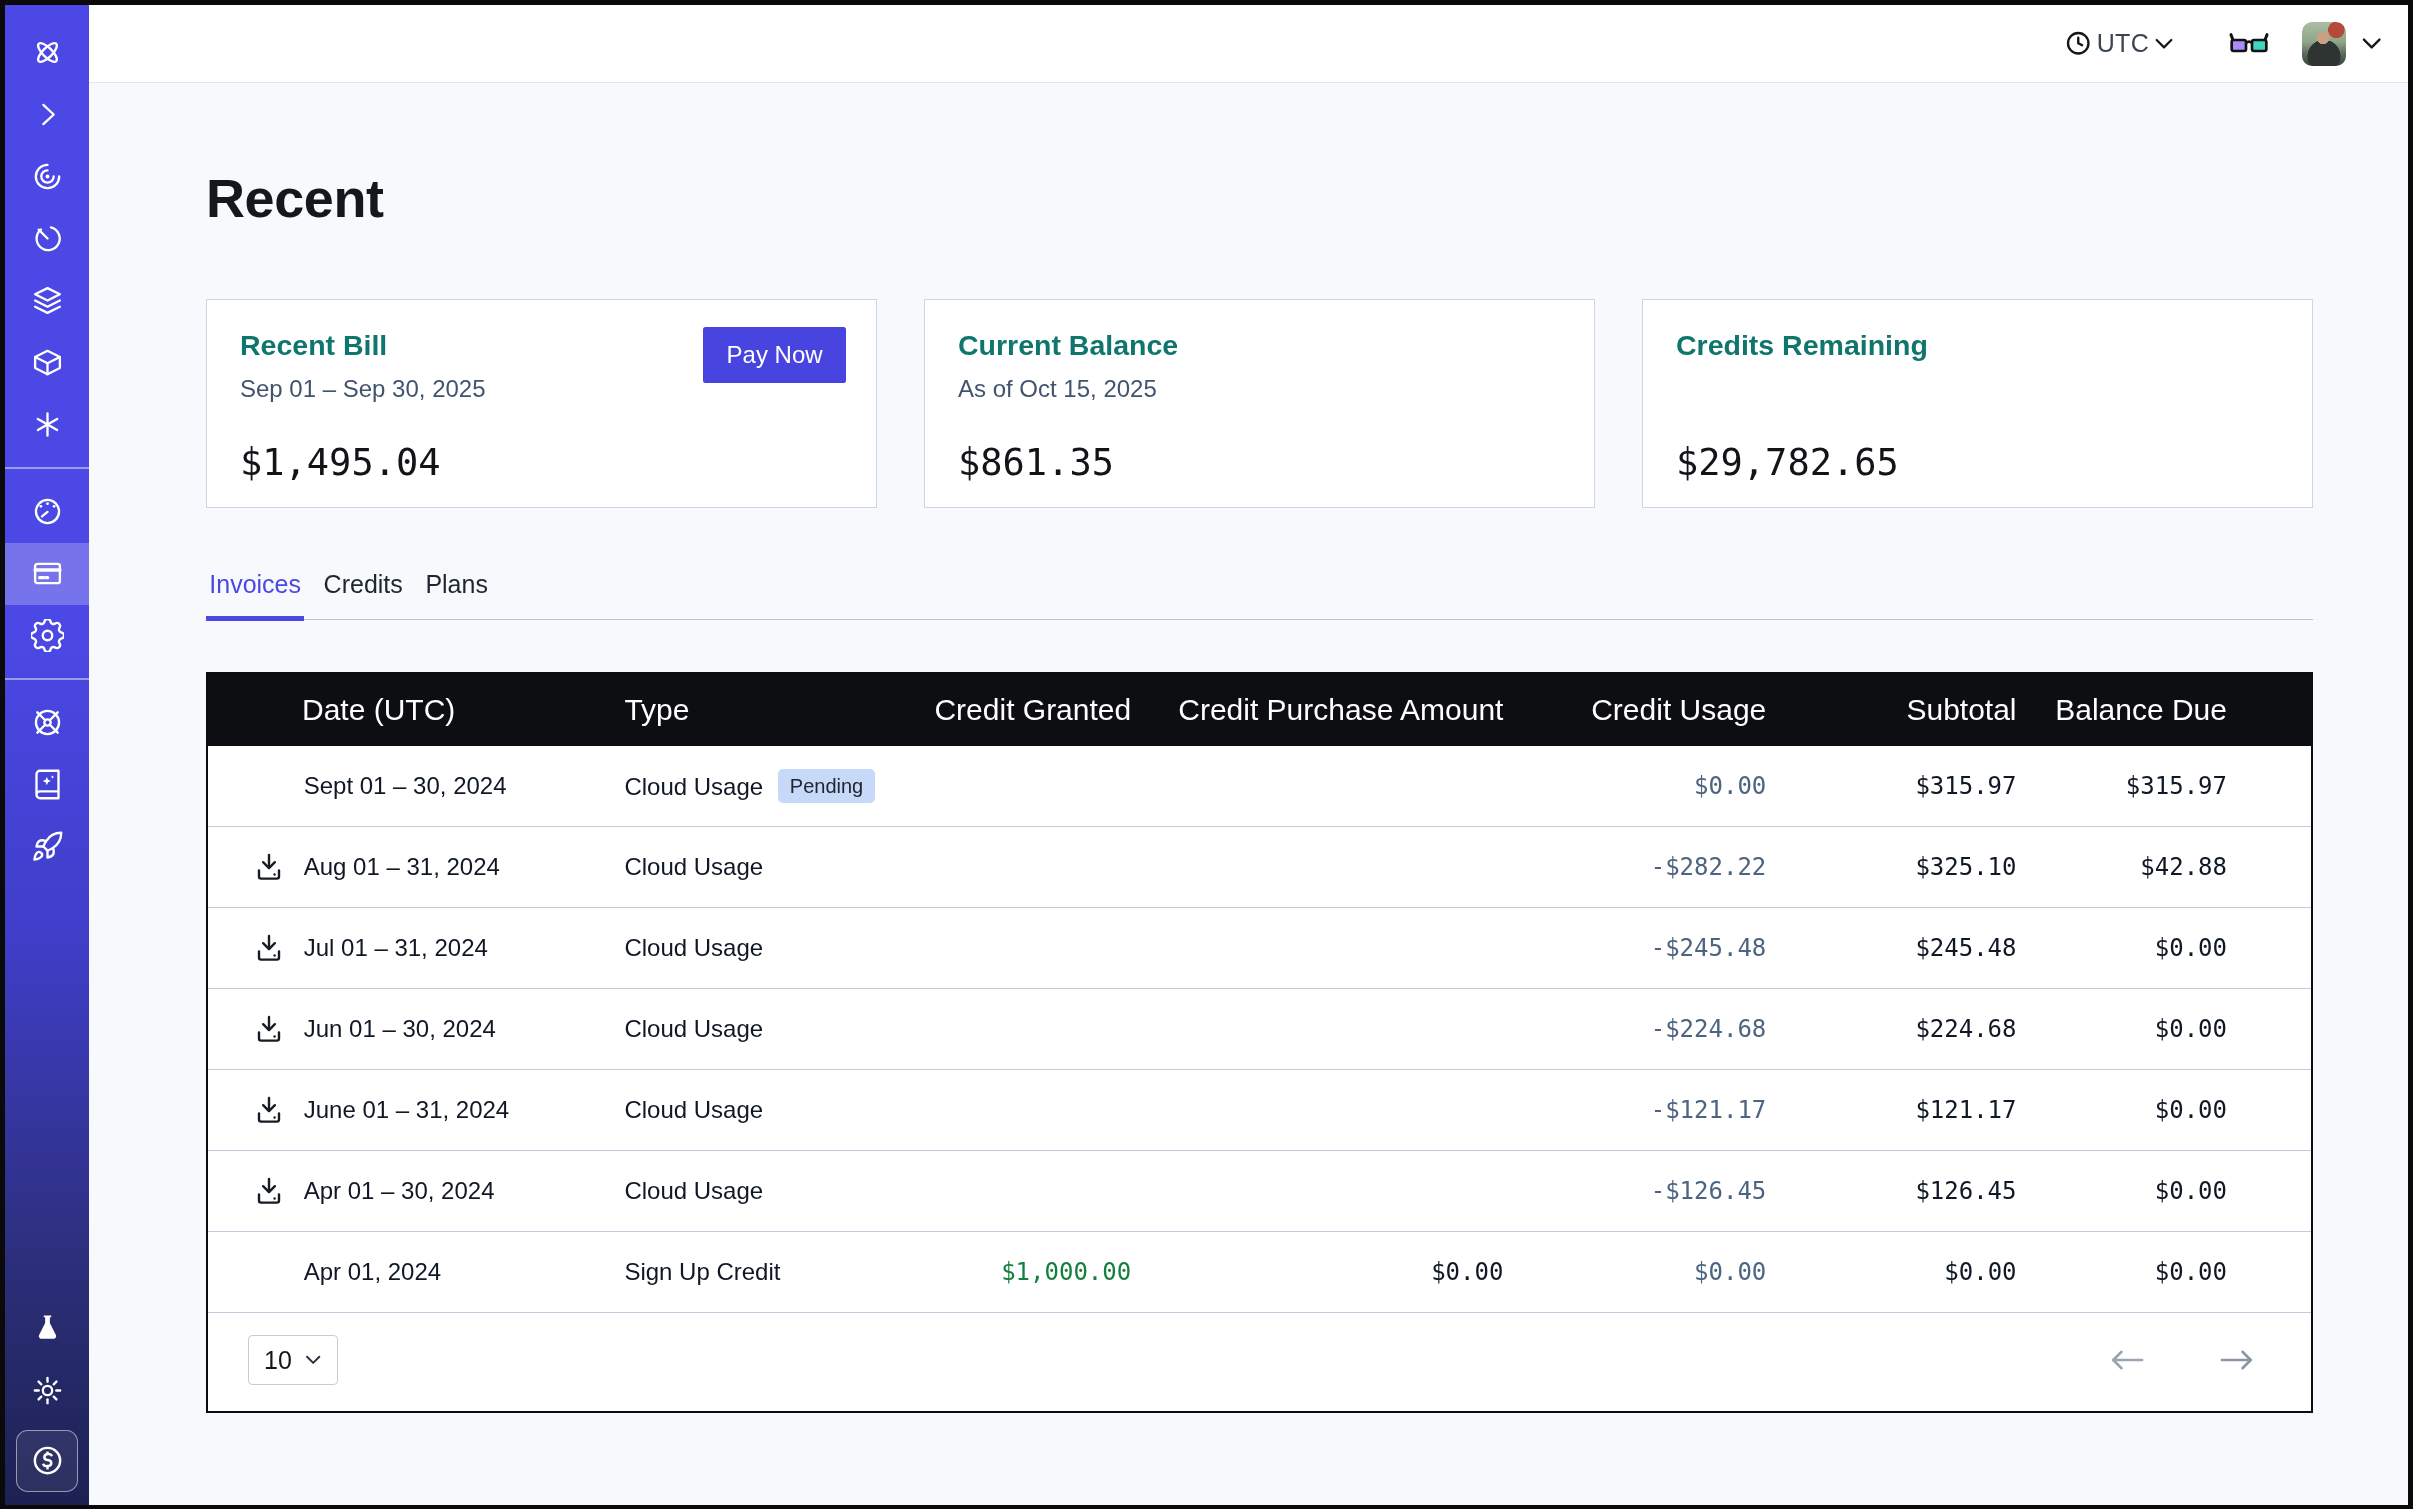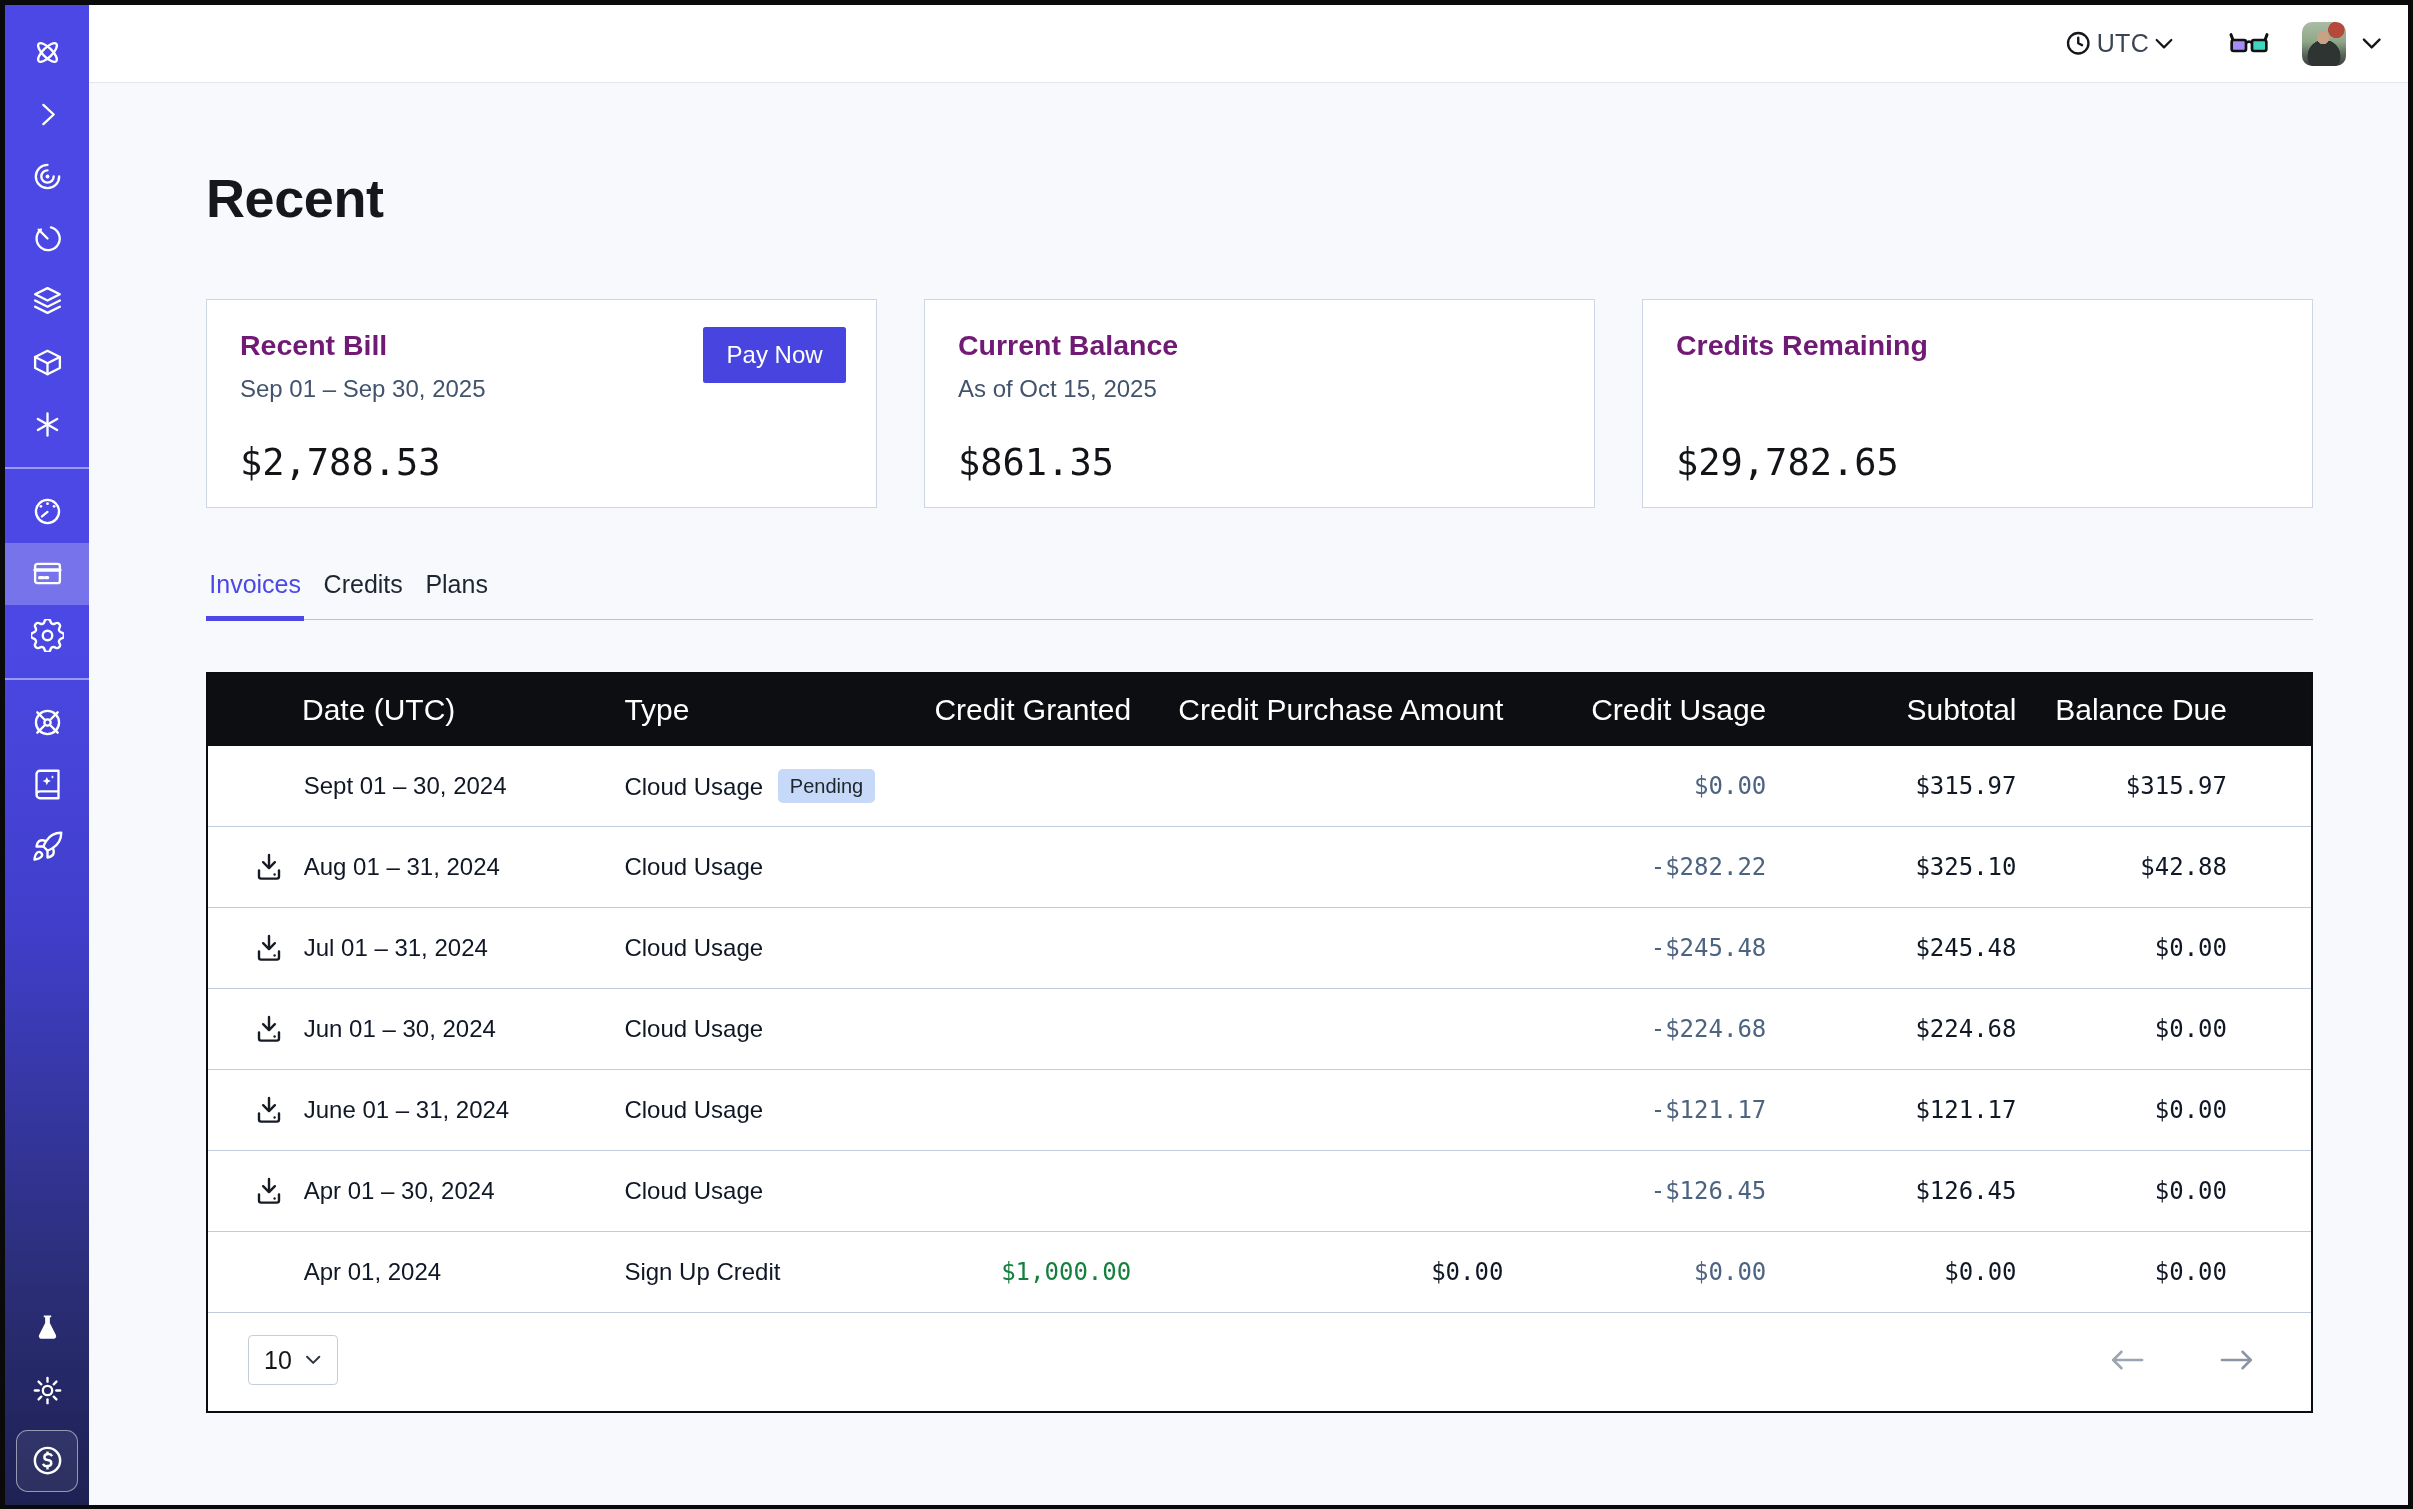--- a/index.html
+++ b/index.html
@@ -43,21 +43,21 @@
       linear-gradient(180deg,#aabca5 0%,#8ea788 45%,#57645a 75%,#39413c 100%);
   }
   
   .content{flex:1;padding:0 95px 0 117px;overflow:hidden;}
   .page-title{margin:84px 0 0;font-size:54px;line-height:62px;font-weight:600;color:#15171c;letter-spacing:-0.4px;}
   .cards{display:flex;gap:47px;margin-top:70px;}
   .card{
     flex:1;height:209px;box-sizing:border-box;background:#fff;border:1.7px solid #ccd6e4;
     padding:28.5px 33px 23.4px;display:flex;flex-direction:column;position:relative;
   }
-  .card-title{font-size:28.5px;font-weight:600;color:#701a75;}
+  .card-title{font-size:28.5px;font-weight:600;color:#0f766e;}
   .card-sub{font-size:24px;color:#42536e;margin-top:13.4px;min-height:28.5px;}
   .card-amount{font-family:"DejaVu Sans Mono",monospace;font-size:37px;color:#121418;margin-top:auto;}
   .pay-btn{
     position:absolute;top:27px;right:30px;background:#4744e0;color:#fff;border:none;border-radius:2.5px;
     font-family:"Liberation Sans",sans-serif;font-size:24px;padding:14.2px 23.4px;cursor:pointer;
   }
   
   .tabs{display:flex;gap:16px;margin-top:62px;border-bottom:1.7px solid #b7c3d6;}
   .tab{font-size:25px;color:#1d2530;padding:0 3.3px 20px;position:relative;cursor:pointer;}
   .tab.active{color:#4b48e5;}
@@ -250,21 +250,21 @@
         </svg>
     </header>
 
     <main class="content">
       <h1 class="page-title">Recent</h1>
 
       <section class="cards">
         <div class="card">
           <div class="card-title">Recent Bill</div>
           <div class="card-sub">Sep 01 – Sep 30, 2025</div>
-          <div class="card-amount">$2,788.53</div>
+          <div class="card-amount">$1,495.04</div>
           <button class="pay-btn">Pay Now</button>
         </div>
         <div class="card">
           <div class="card-title">Current Balance</div>
           <div class="card-sub">As of Oct 15, 2025</div>
           <div class="card-amount">$861.35</div>
         </div>
         <div class="card">
           <div class="card-title">Credits Remaining</div>
           <div class="card-sub"></div>

